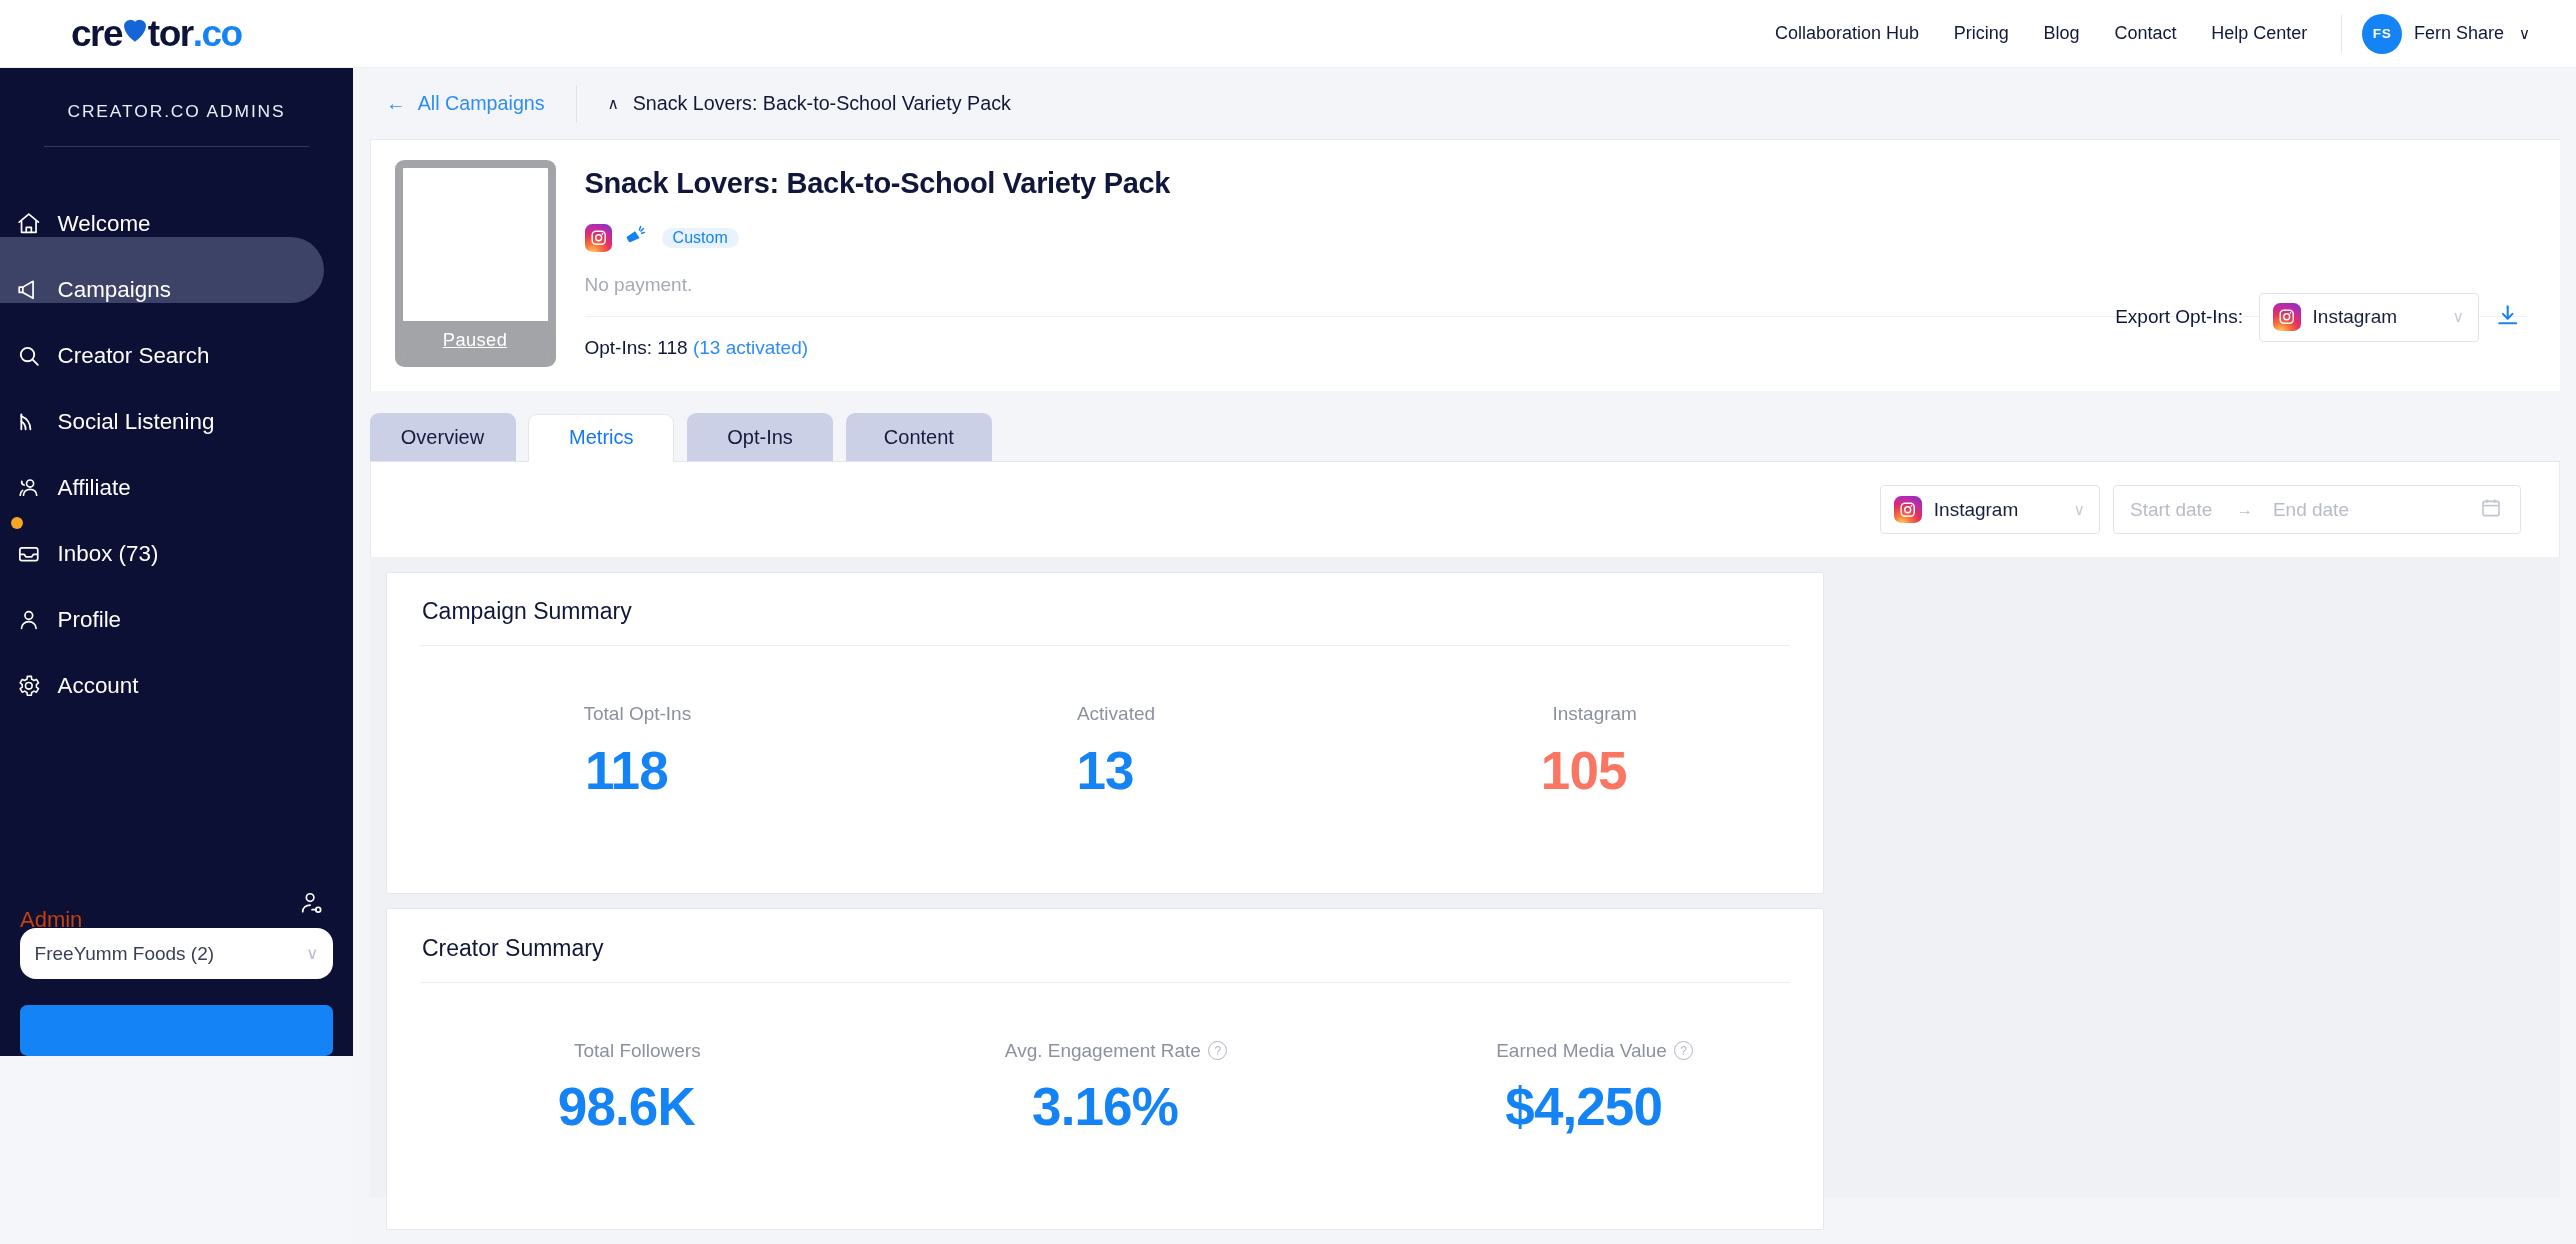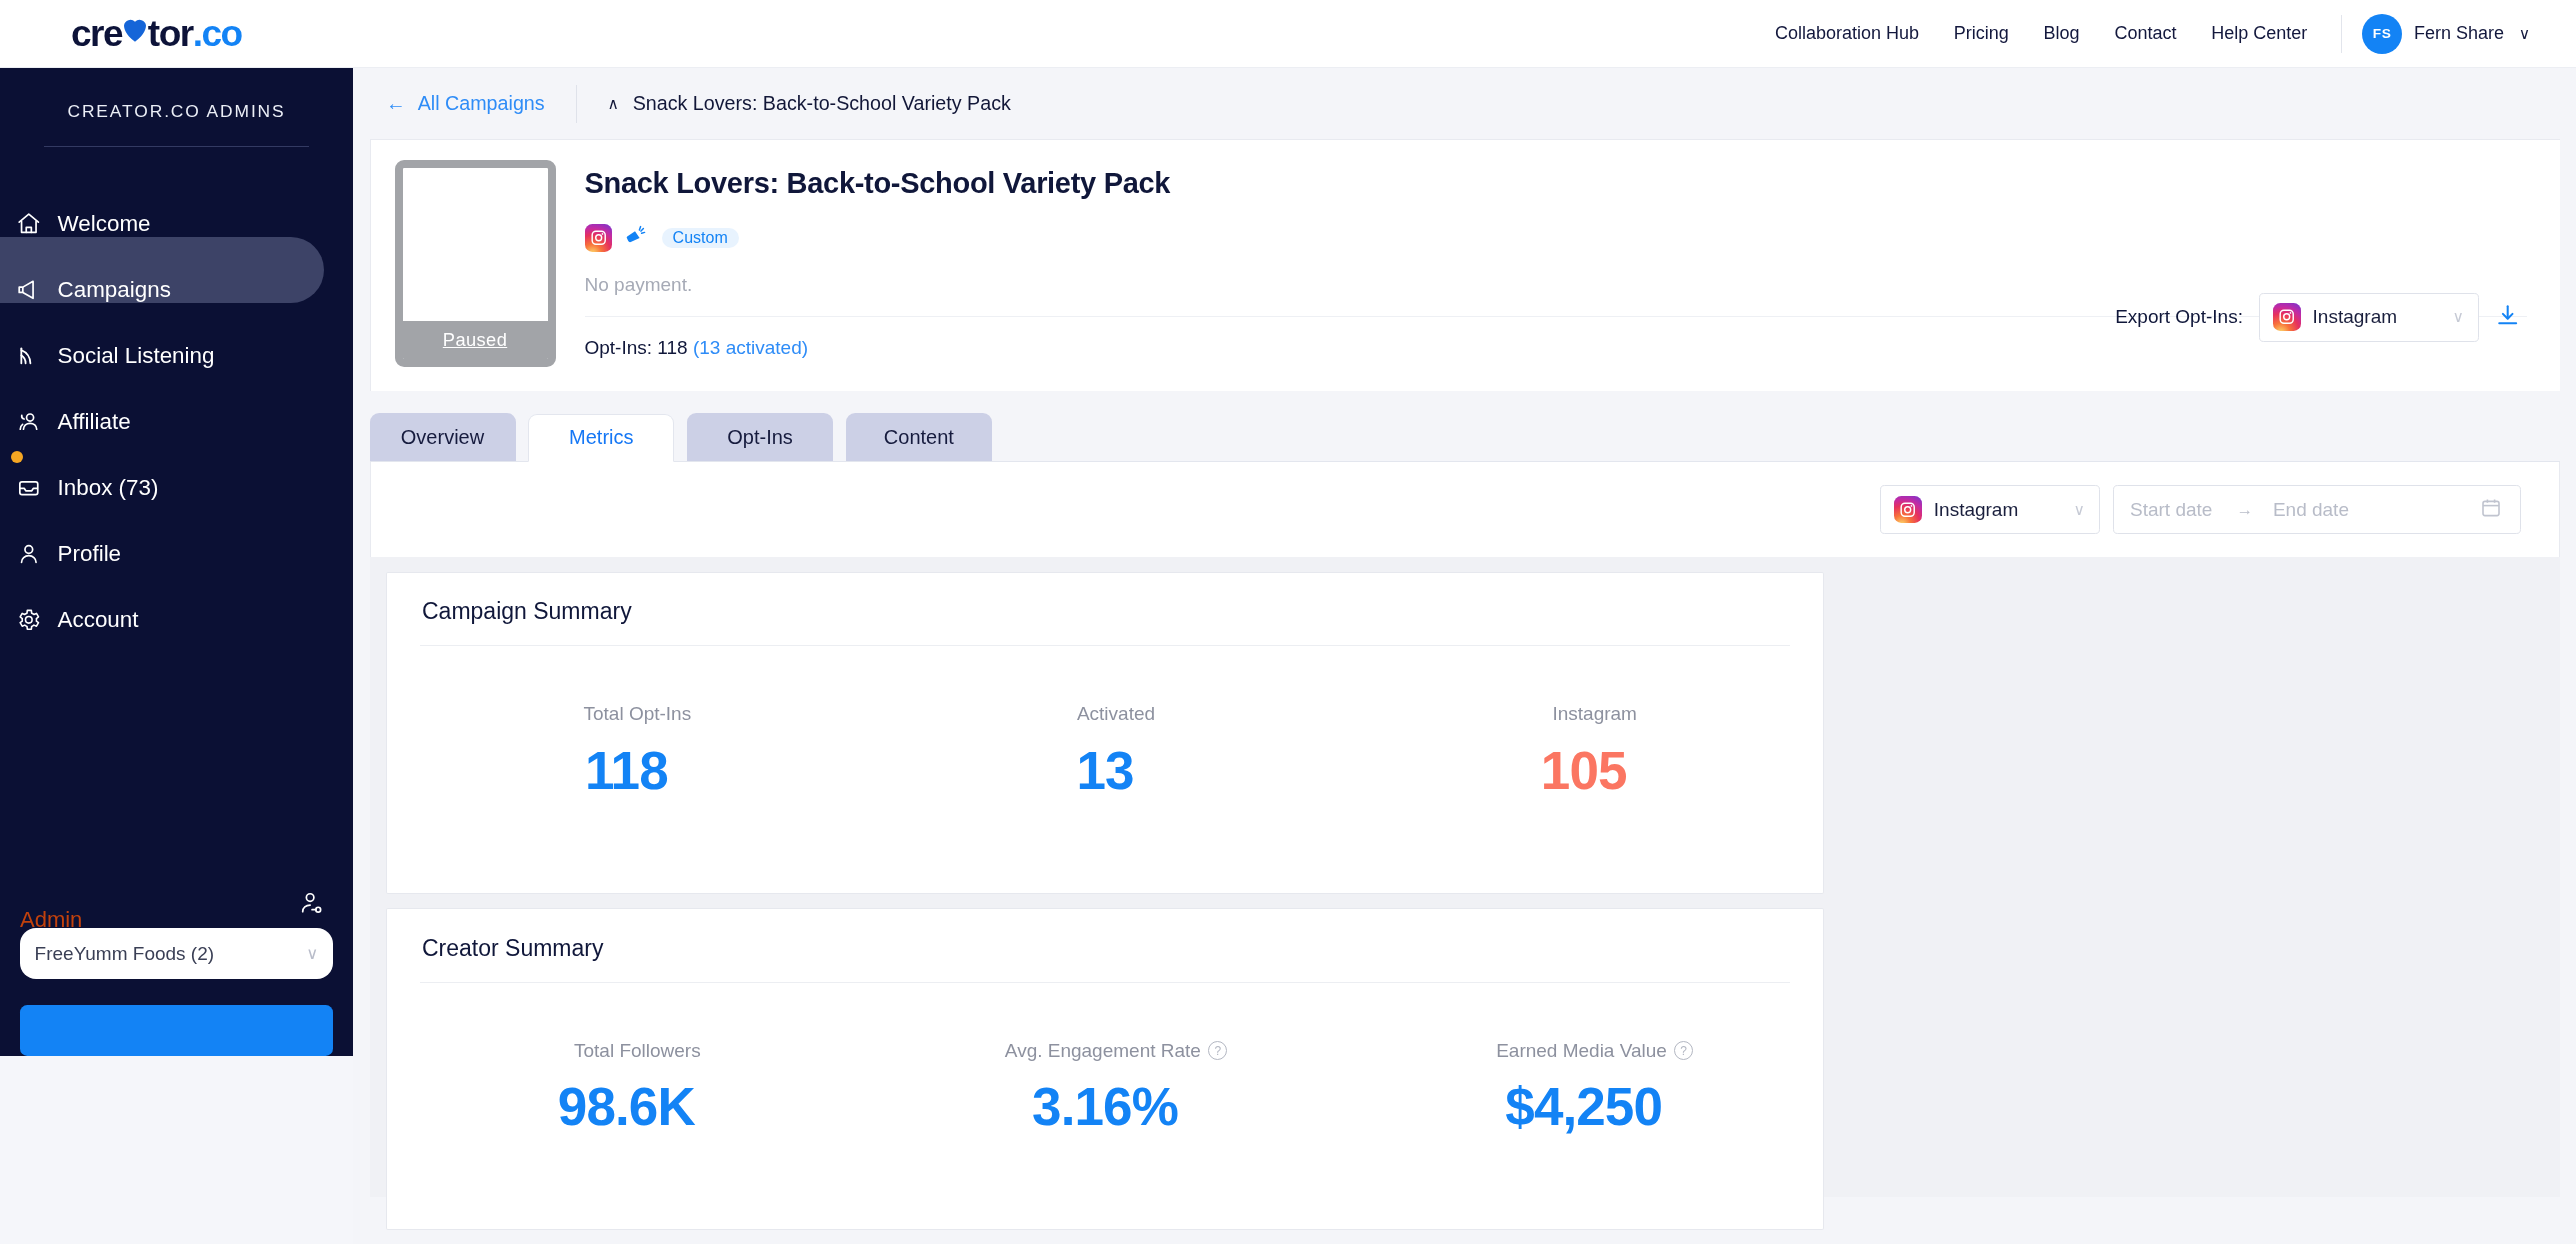--- a/index.html
+++ b/index.html
@@ -313,20 +313,29 @@
     <div class="side-item active">
       <span class="side-ico">
         <svg width="25.6" height="25.6" viewBox="0 0 24 24" fill="none" stroke="#fff" stroke-width="1.6" stroke-linejoin="round">
             <path d="M3 9.5v5h3.4L16 20V4L6.4 9.5H3z"></path>
             <path d="M6.4 9.5v5"></path>
           </svg>
       </span>
       <span class="side-label">Campaigns</span>
     </div>
 
+    <div class="side-item">
+      <span class="side-ico">
+        <svg width="25.6" height="25.6" viewBox="0 0 24 24" fill="none" stroke="#fff" stroke-width="1.7" stroke-linecap="round">
+            <circle cx="10.8" cy="10.8" r="6.3"></circle>
+            <path d="M15.6 15.6 20.5 20.5"></path>
+          </svg>
+      </span>
+      <span class="side-label">Creator Search</span>
+    </div>
 
     <div class="side-item">
       <span class="side-ico">
         <svg width="25.6" height="25.6" viewBox="0 0 24 24" fill="none" stroke="#fff" stroke-width="1.7" stroke-linecap="round">
             <path d="M5 19V5"></path>
             <path d="M9 19a9 9 0 0 0-4-7.4"></path>
             <path d="M13.5 19A13.5 13.5 0 0 0 5 6.6"></path>
           </svg>
       </span>
       <span class="side-label">Social Listening</span>

